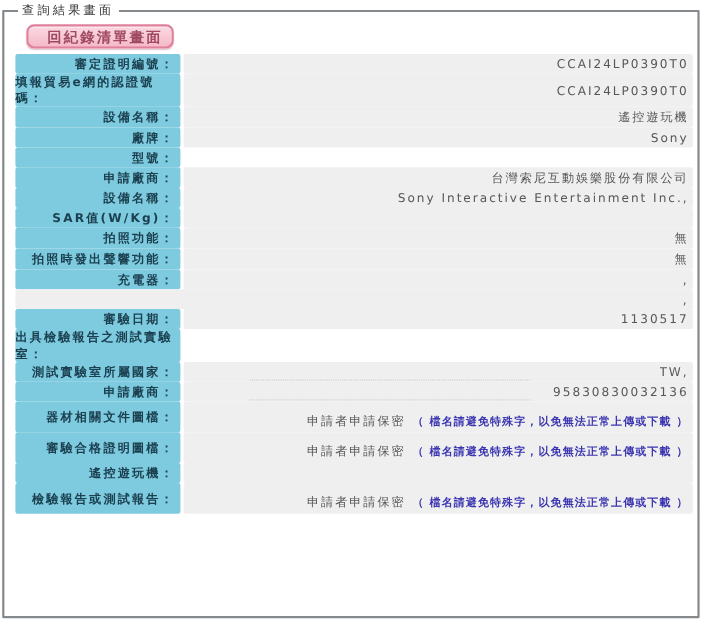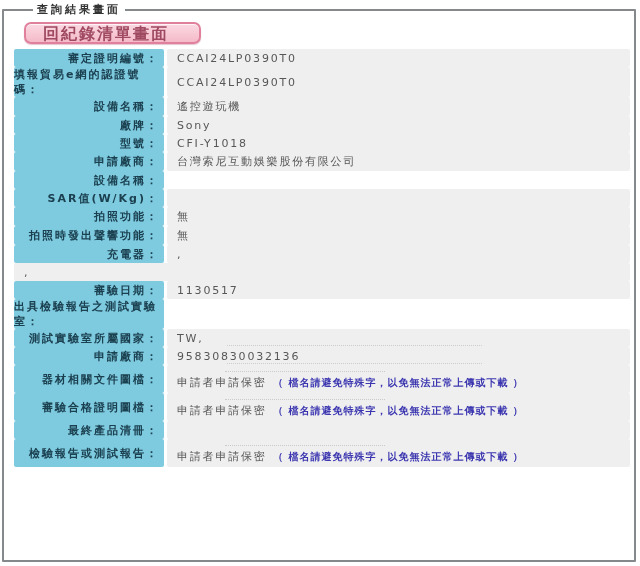--- a/index.html
+++ b/index.html
@@ -15,30 +15,30 @@
   }
   fieldset.panel{
     box-sizing:border-box;
     margin:2px 4px 2px 2px;
     height:560px;
     border:2px solid var(--frame-border);
     border-radius:1px;
     padding:0 4px 0 10px;
   }
   fieldset.panel legend{
-    font-size:11px;font-weight:bold;color:var(--legend-text);
-    letter-spacing:3px;padding:0 4px;margin-left:19px;
+    font-size:11px;font-weight:normal;color:var(--legend-text);
+    letter-spacing:3px;padding:0 4px;margin-left:2px;
   }
   .back-btn{
     display:inline-block;margin:5px 0 0 10px;
-    padding:4px 30px 3px 17px;
+    padding:4px 8px 3px 17px;
     background:linear-gradient(to bottom,var(--btn-bg1),var(--btn-bg2));
     border:2px solid var(--btn-border);
     border-radius:7px;
-    color:var(--btn-text);font-size:16px;font-weight:bold;letter-spacing:2px;
+    color:var(--btn-text);font-size:13px;font-weight:bold;letter-spacing:2px;
     box-shadow:0 1px 1px rgba(180,90,120,.35), inset 0 1px 0 rgba(255,255,255,.7);
     cursor:pointer;line-height:11px;
   }
   .result-table{
     margin-top:5px;
     display:flex;flex-direction:column;gap:0;
   }
   .row{display:flex;gap:3px;}
   .row .label{
     box-sizing:border-box;width:150px;flex:0 0 150px;
@@ -48,20 +48,21 @@
     padding-right:5px;border-radius:2px;
     min-height:18px;
   }
   .row .value{
     position:relative;box-sizing:border-box;flex:1;
     background:var(--value-bg);color:var(--value-text);
     font-size:11px;letter-spacing:1.8px;
     display:flex;flex-direction:column;justify-content:center;
     padding:2px 4px 2px 10px;border-radius:2px;
     min-height:18px;
+    align-items:flex-end;
   }
   .row.tall .label,.row.tall .value{min-height:28px;}
   .val-line{display:block;white-space:nowrap;overflow:hidden;}
   .note{
     color:var(--note-text);font-weight:bold;font-size:10px;letter-spacing:1px;margin-left:1px;
   }
   
   .redact-bottom{
     position:absolute;bottom:1px;left:60px;width:55%;height:0;
     border-bottom:1px dotted var(--redact);opacity:.8;pointer-events:none;
@@ -122,42 +123,42 @@
 
       <span class="val-line">
         <span>Sony</span>
         
       </span>
 
     </div>
   </div>
       <div class="row">
     <div class="label">型號：</div>
-    <div class="value">
-
-      <span class="val-line">
-        <span>CFI-Y1018</span>
-        
-      </span>
-
-    </div>
   </div>
       <div class="row">
     <div class="label">申請廠商：</div>
     <div class="value">
 
       <span class="val-line">
         <span>台灣索尼互動娛樂股份有限公司</span>
         
       </span>
 
     </div>
   </div>
       <div class="row">
     <div class="label">設備名稱：</div>
+    <div class="value">
+
+      <span class="val-line">
+        <span>Sony Interactive Entertainment Inc.,</span>
+        
+      </span>
+
+    </div>
   </div>
       <div class="row">
   </div>
       <div class="row">
     <div class="label">SAR值(W/Kg)：</div>
     <div class="value">
 
       <span class="val-line">
         <span></span>
         
@@ -260,21 +261,21 @@
     <div class="value">
       <div class="redact-top"></div>
       <span class="val-line">
         <span>申請者申請保密</span>
         <span class="note">（ 檔名請避免特殊字，以免無法正常上傳或下載 ）</span>
       </span>
 
     </div>
   </div>
       <div class="row">
-    <div class="label">最終產品清冊：</div>
+    <div class="label">遙控遊玩機：</div>
     <div class="value">
 
       <span class="val-line">
         <span></span>
         
       </span>
 
     </div>
   </div>
       <div class="row tall">

